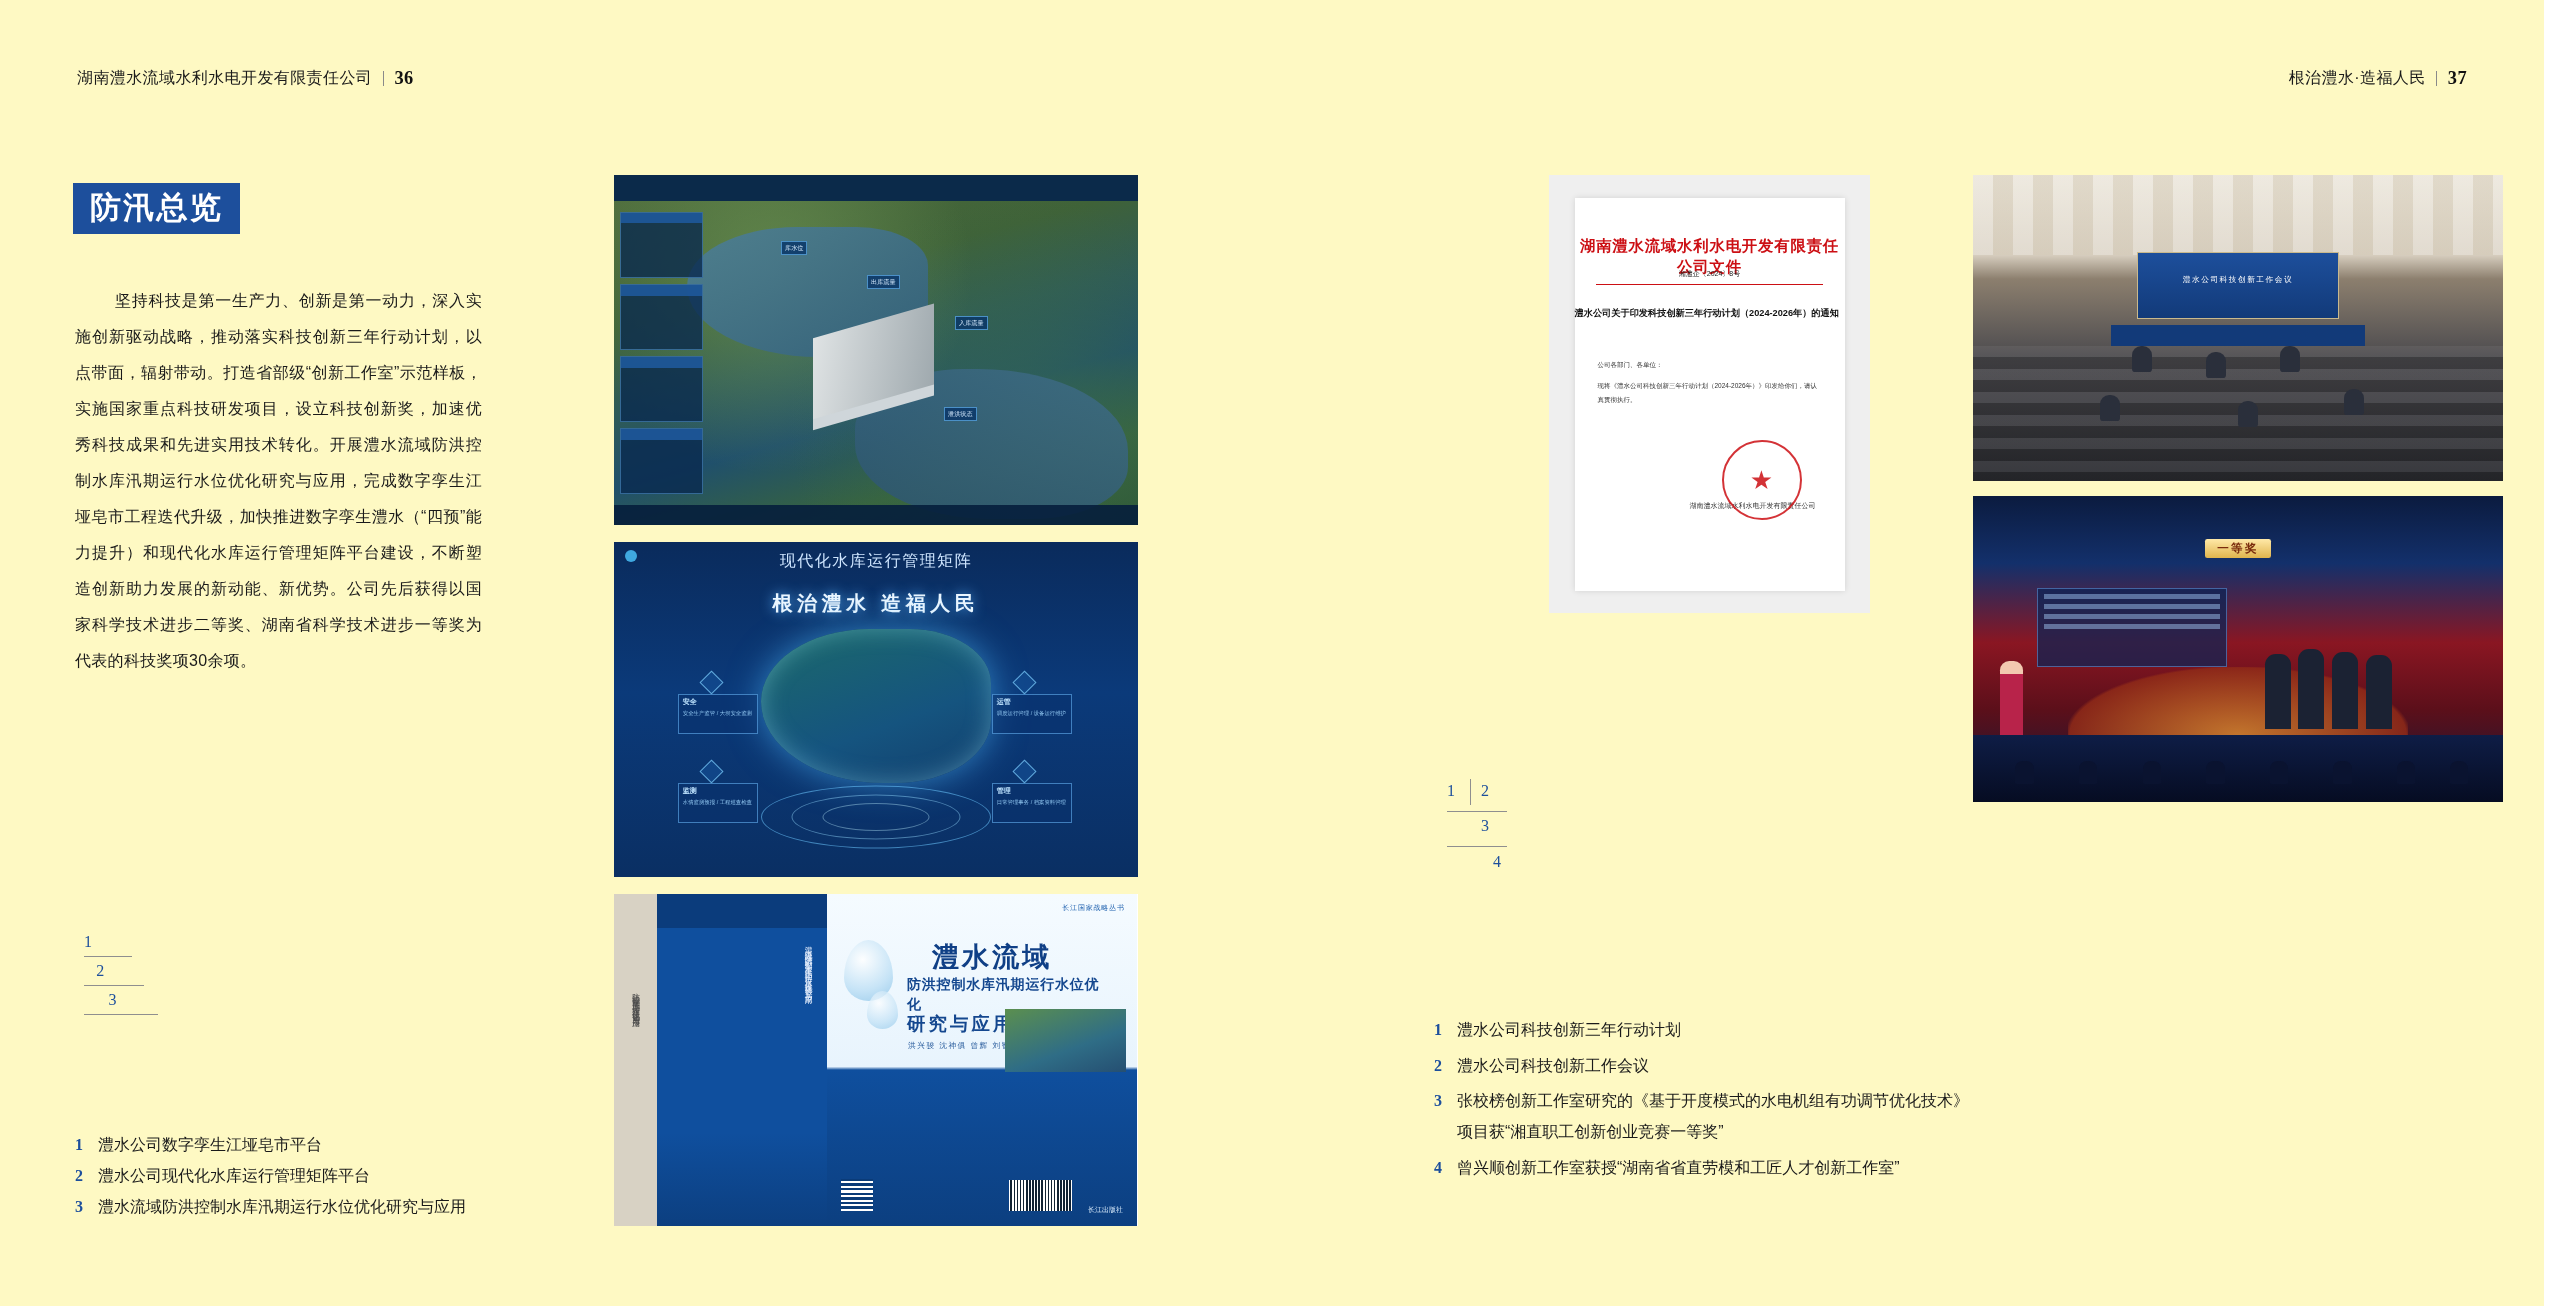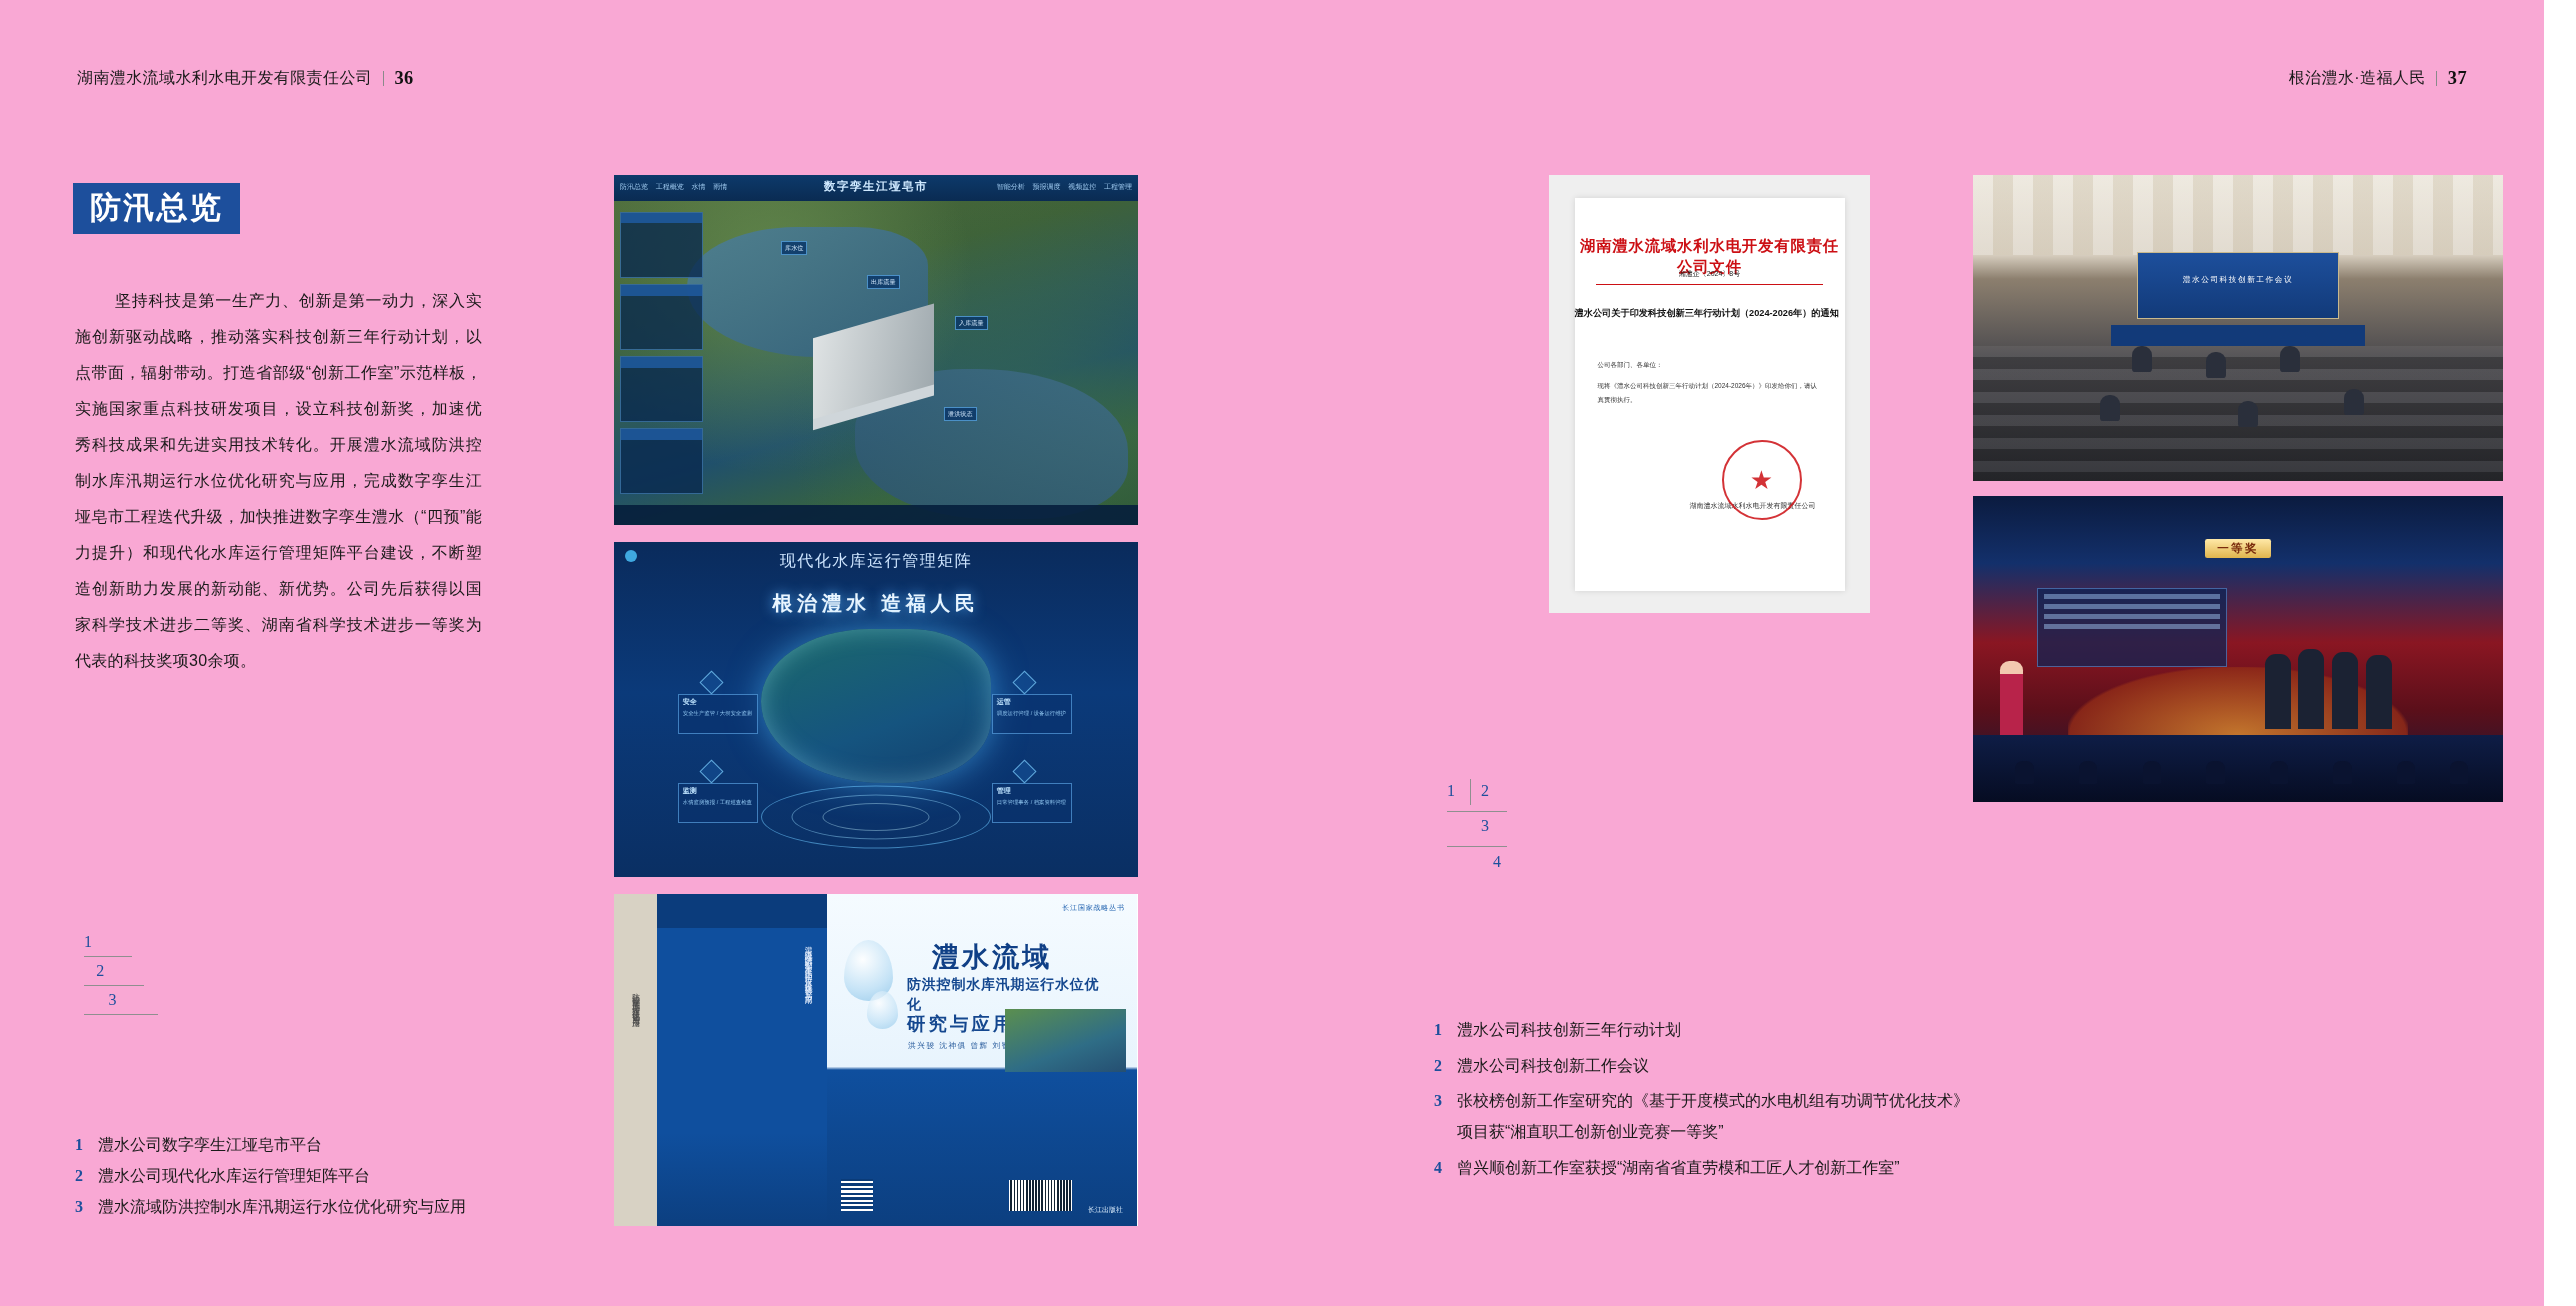--- a/index.html
+++ b/index.html
@@ -5,21 +5,21 @@
   * { box-sizing: border-box; margin: 0; padding: 0; }
   html, body {
     width: 2576px; height: 1306px;
     background: #ffffff;
     font-family: "Liberation Sans", sans-serif;
     overflow: hidden;
   }
   .page {
     position: relative;
     width: 2544px; height: 1306px;
-    background: #f9a8d4;
+    background: #fef9c3;
   }
 
   
   .runhead {
     position: absolute;
     top: 68px;
     font-size: 16px;
     color: #1a1a1a;
     letter-spacing: 0.4px;
     white-space: nowrap;
@@ -271,35 +271,20 @@
       </div>
 
       <div class="dt-tagline" style="left:167px; top:40px;">库水位</div>
       <div class="dt-tagline" style="left:253px; top:74px;">出库流量</div>
       <div class="dt-tagline" style="left:341px; top:115px;">入库流量</div>
       <div class="dt-tagline" style="left:330px; top:206px;">泄洪状态</div>
 
       <div class="dt-bottom"></div>
     </div>
 
-    <div class="dt-top">
-      <div class="dt-ltabs">
-        <span>防汛总览</span>
-        <span>工程概览</span>
-        <span>水情</span>
-        <span>雨情</span>
-      </div>
-      <div class="dt-title">数字孪生江垭皂市</div>
-      <div class="dt-tabs">
-        <span>智能分析</span>
-        <span>预报调度</span>
-        <span>视频监控</span>
-        <span>工程管理</span>
-      </div>
-    </div>
   </div>
 
   <div class="img" id="img2">
     <div class="mp-logo"></div>
     <div class="mp-head">现代化水库运行管理矩阵</div>
     <div class="mp-slogan">根治澧水 造福人民</div>
     <div class="mp-map"></div>
     <div class="mp-ring"></div>
     <div class="mp-ring r2"></div>
     <div class="mp-ring r3"></div>

